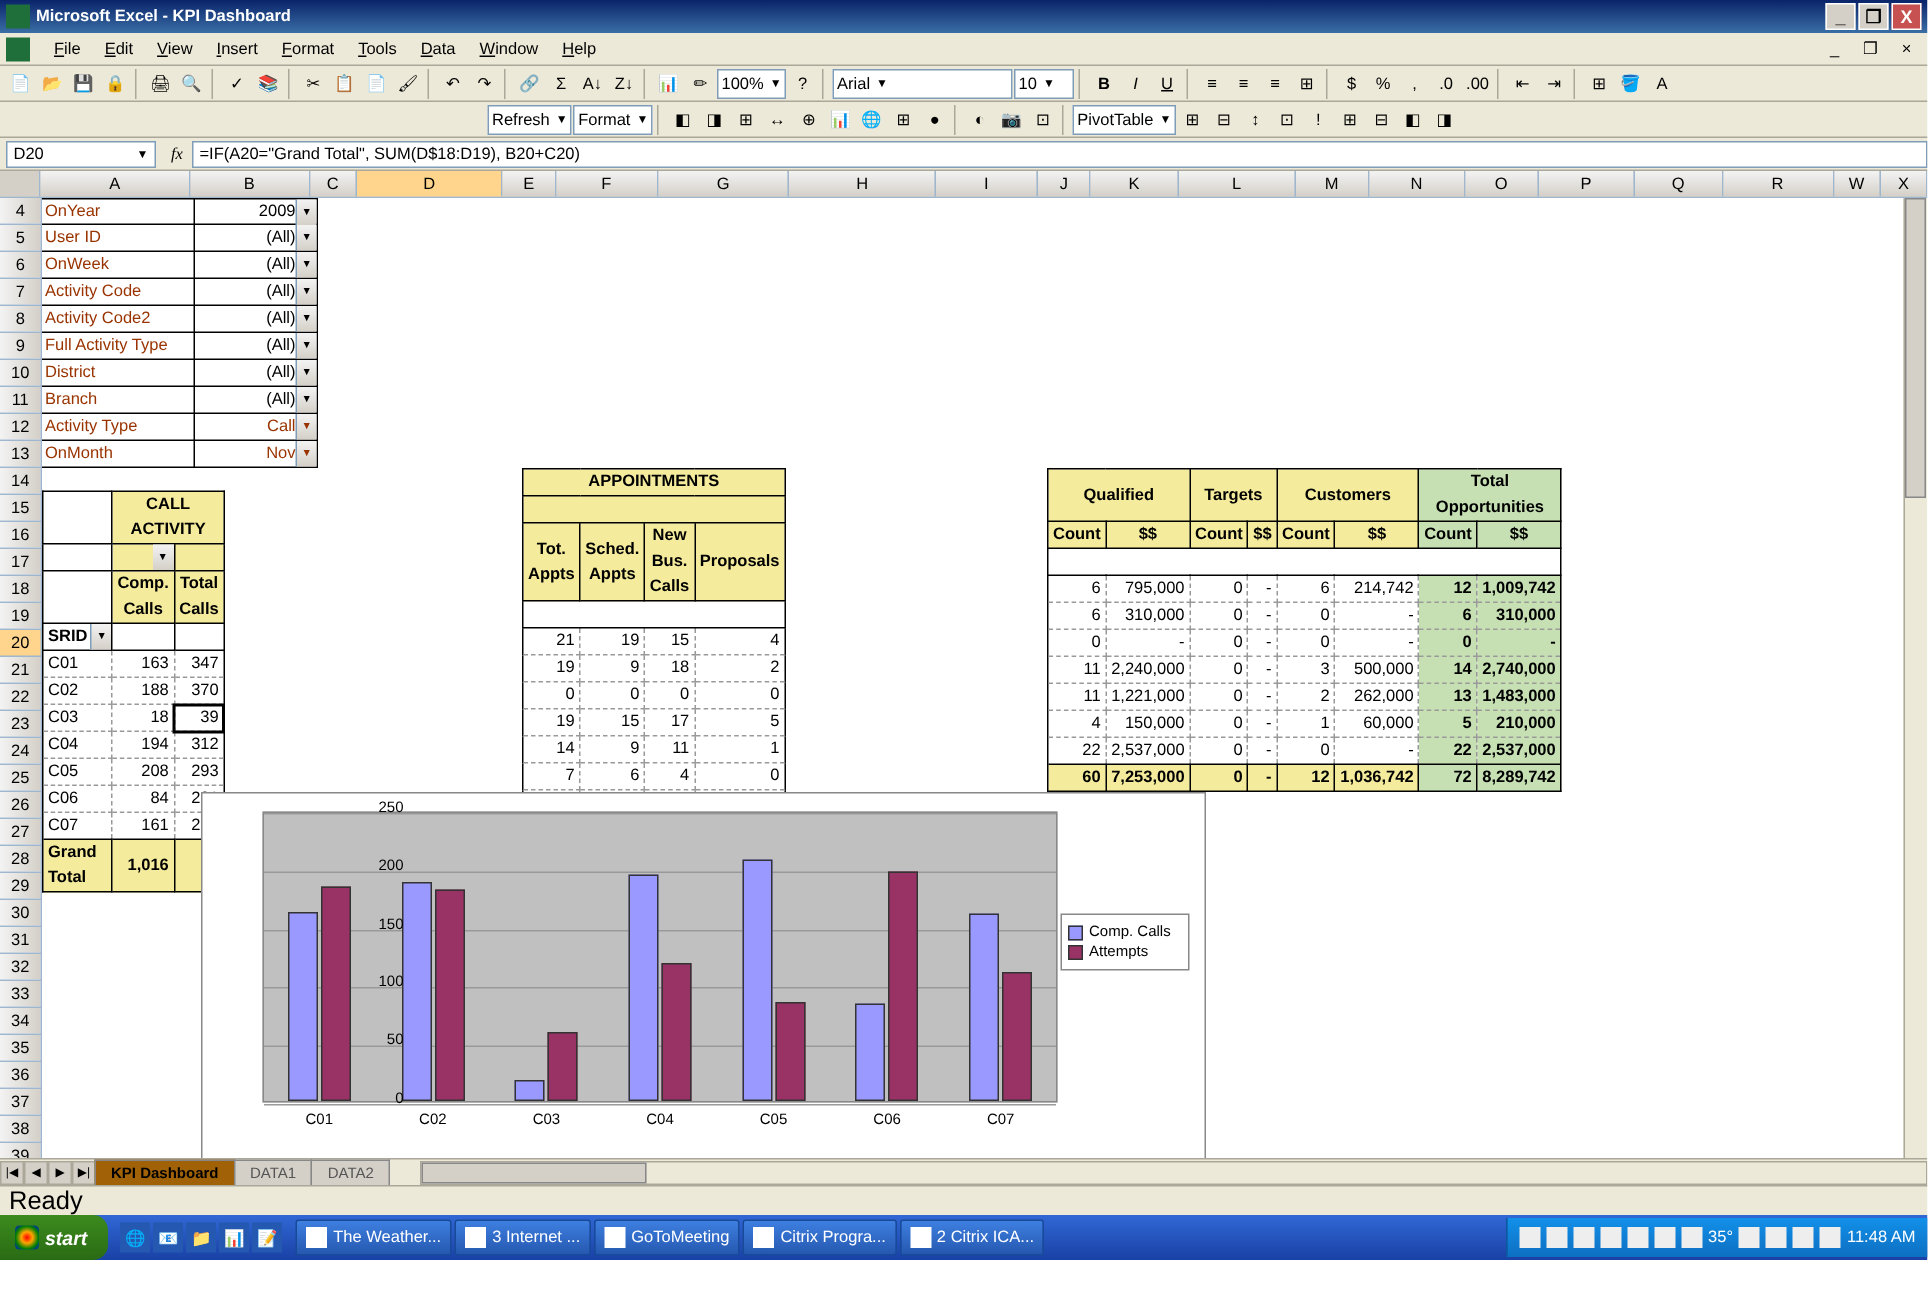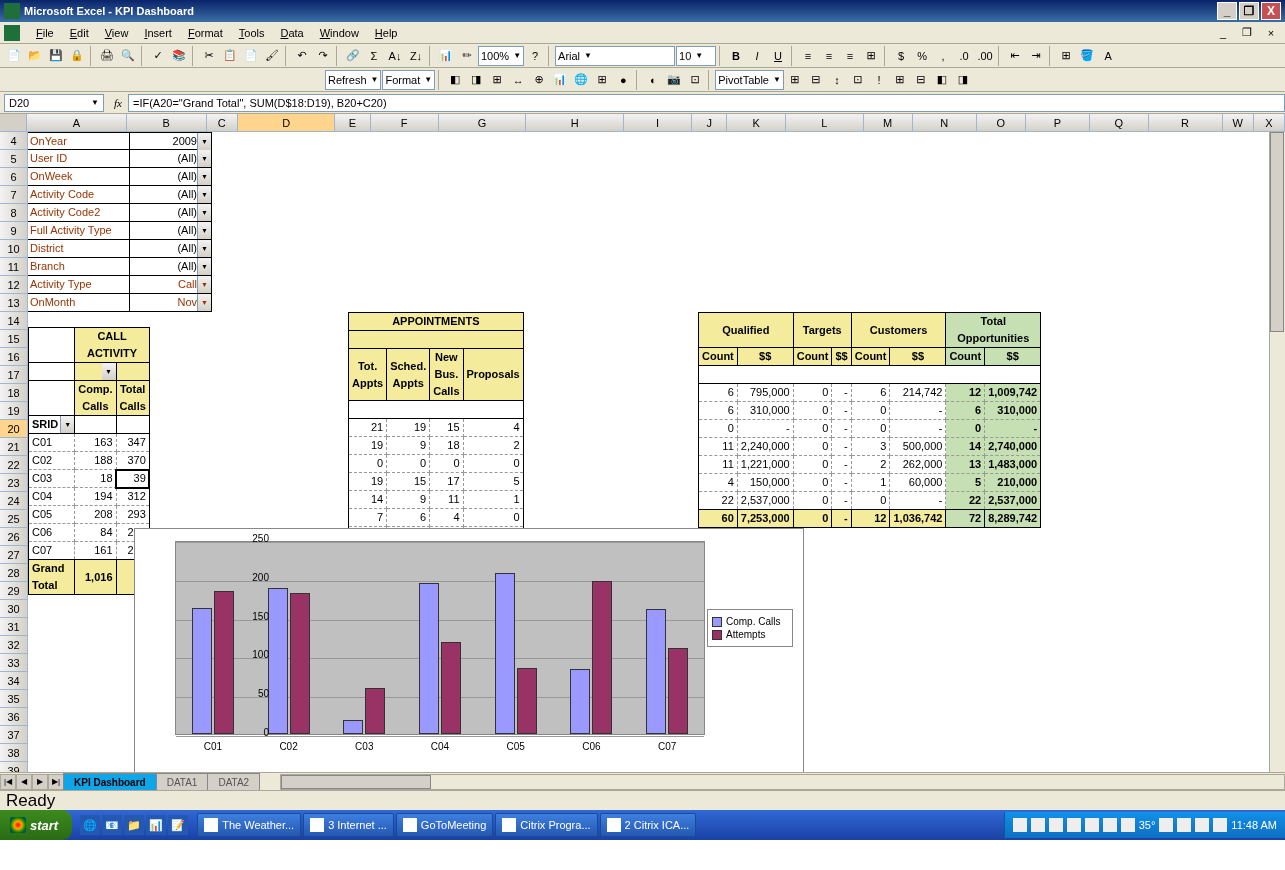--- a/index.html
+++ b/index.html
@@ -77,21 +77,21 @@
 .bar.s2 { background: #993366; }
 .legend { position: absolute; right: 10px; top: 80px; width: 86px; border: 1px solid #888; background: #fff; padding: 4px; font-size: 10px; }
 .legend .li { display: flex; align-items: center; gap: 4px; margin: 2px 0; }
 .legend .sw { width: 10px; height: 10px; border: 1px solid #333; }
 
 
 .sheet-tabs { position: absolute; left: 0; bottom: 0; right: 0; height: 18px; background: #ece9d8; display: flex; align-items: center; border-top: 1px solid #aca899; }
 .sheet-nav { display: flex; }
 .sheet-nav .sn { width: 16px; height: 16px; border: 1px solid #aca899; display: flex; align-items: center; justify-content: center; font-size: 8px; cursor: pointer; background: #d4d0c8; }
 .tab { background: #fff; border: 1px solid #888; border-bottom: none; padding: 0 10px; height: 17px; line-height: 17px; font-size: 10px; cursor: pointer; margin-left: -1px; }
-.tab.active { background: #0ea5e9; font-weight: bold; }
+.tab.active { background: #a16207; font-weight: bold; }
 .tab.inactive { background: #d4d0c8; color: #555; }
 .hscroll { flex: 1; height: 16px; background: #ece9d8; border: 1px solid #aca899; margin-left: 20px; position: relative; }
 .hscroll .thumb { position: absolute; left: 0; top: 0; width: 150px; height: 14px; background: #d4d0c8; border: 1px solid #888; }
 
 
 .statusbar { height: 20px; background: #ece9d8; border-top: 1px solid #aca899; display: flex; align-items: center; padding: 0 6px; font-size: 17px; }
 
 
 .taskbar { height: 30px; background: linear-gradient(#3168d5,#1941a5); display: flex; align-items: center; }
 .start-btn { height: 30px; background: linear-gradient(#3c8b1e,#2a6b14); color: #fff; font-weight: bold; font-style: italic; padding: 0 14px 0 10px; display: flex; align-items: center; gap: 4px; border-radius: 0 10px 10px 0; cursor: pointer; font-size: 13px; }

